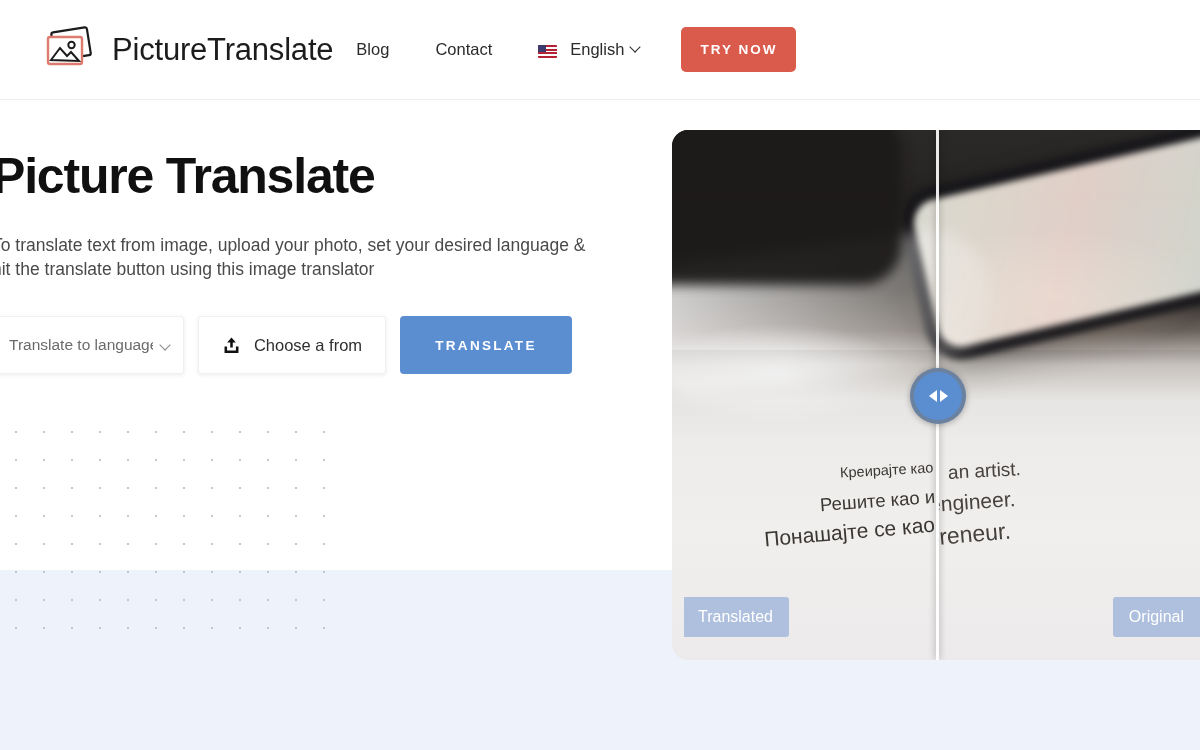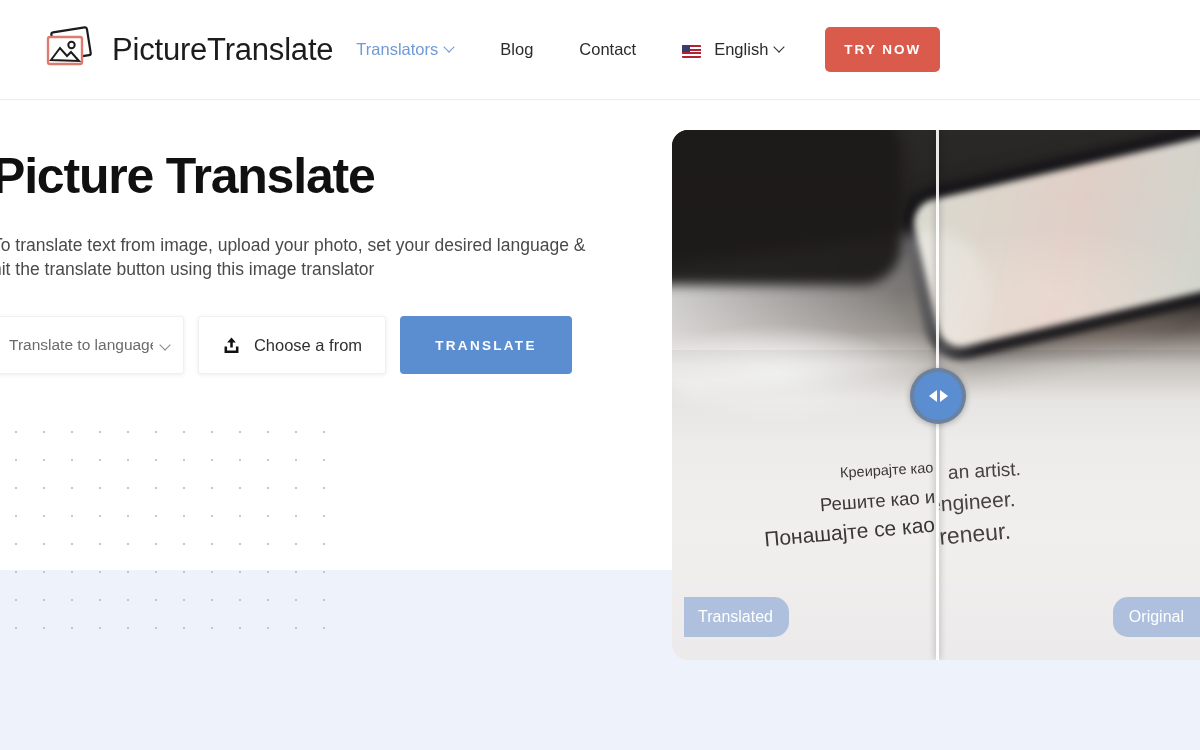--- a/index.html
+++ b/index.html
@@ -193,21 +193,21 @@
     cursor: ew-resize; z-index: 8;
     box-shadow: 0 1px 6px rgba(0,0,0,0.3);
   }
   .arrow-l, .arrow-r { width: 0; height: 0; border-top: 6px solid transparent; border-bottom: 6px solid transparent; }
   .arrow-l { border-right: 8px solid #fff; }
   .arrow-r { border-left: 8px solid #fff; }
 
   .badge {
     position: absolute; bottom: 23px;
     background: rgba(150,175,215,0.72); color: #fff;
-    font-size: 16px; padding: 11px 16px; border-radius: 15px; z-index: 7;
+    font-size: 16px; padding: 11px 16px; border-radius: 3px; z-index: 7;
     white-space: nowrap;
   }
   .badge-left { left: 12px; border-top-left-radius: 0; border-bottom-left-radius: 0; padding-left: 14px; }
   .badge-right { right: 0px; border-top-right-radius: 0; border-bottom-right-radius: 0; }
 </style>
 </head>
 <body>
 
 <div class="page">
 
@@ -227,24 +227,20 @@
             <path d="M9 35 L18 23 L25 31 L29 27 L37 36 Z" fill="none" stroke="#1b1b1b" stroke-width="2"></path>
             <circle cx="29.5" cy="20" r="3.2" fill="none" stroke="#1b1b1b" stroke-width="2"></circle>
           </g>
         </svg>
       </span>
       <span class="brand-name">PictureTranslate</span>
     </div>
 
     <div class="nav">
 
-      <div class="nav-item accent">
-        <span>Translators</span>
-        <span class="chev"></span>
-      </div>
 
       <div class="nav-item">
         <span>Blog</span>
       </div>
 
       <div class="nav-item">
         <span>Contact</span>
       </div>
 
       <div class="nav-item">

